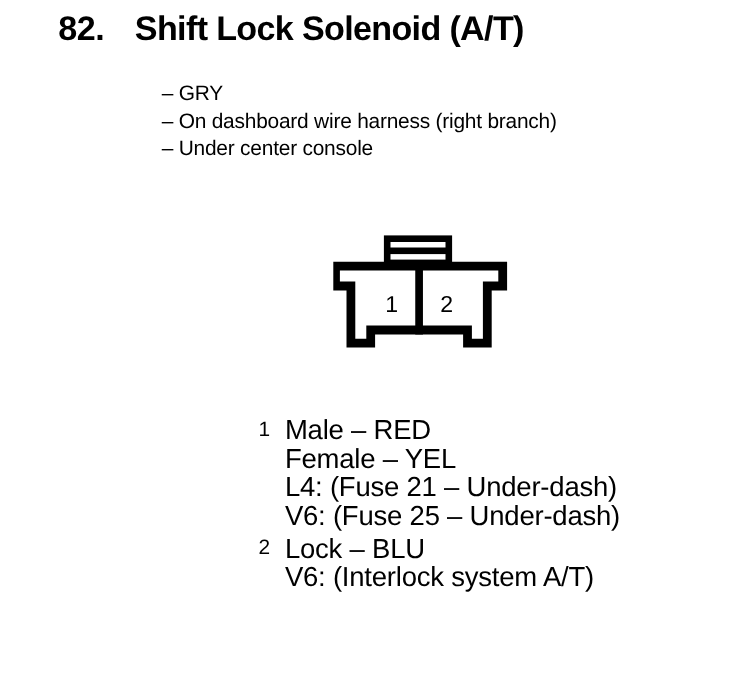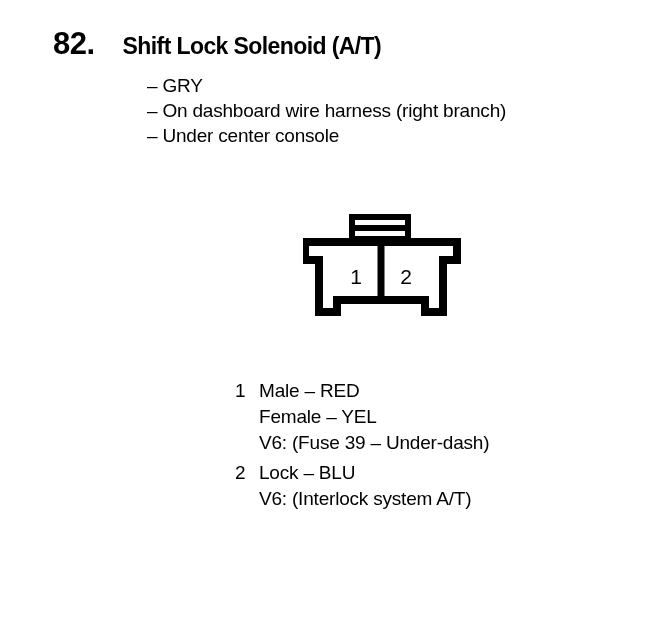--- a/index.html
+++ b/index.html
@@ -14,37 +14,37 @@
     overflow: hidden;
     font-family: "Liberation Sans", sans-serif;
     color: #000000;
     -webkit-font-smoothing: none;
   }
 
   
   .header {
     position: absolute;
     left: 0;
-    top: 28px;
+    top: 10px;
     width: 672px;
   }
   .title-row {
     display: flex;
     align-items: baseline;
     padding-left: 53px;
   }
   .title-number {
     font-size: 31px;
     font-weight: bold;
     letter-spacing: -0.5px;
     line-height: 1;
     white-space: pre;
   }
   .title-text {
-    font-size: 23px;
+    font-size: 31px;
     font-weight: bold;
     letter-spacing: -0.6px;
     line-height: 1;
     margin-left: 28px;
     white-space: pre;
   }
 
   
   .subinfo {
     position: absolute;
@@ -92,21 +92,21 @@
     font-size: 19px;
     line-height: 26px;
     width: 24px;
     flex: 0 0 24px;
     white-space: pre;
   }
   .pin-lines {
     flex: 1 1 auto;
   }
   .pin-line {
-    font-size: 19px;
+    font-size: 25px;
     line-height: 26px;
     letter-spacing: -0.2px;
     white-space: pre;
   }
 </style>
 </head>
 <body>
 
 <div class="header">
   <div class="title-row">
@@ -154,21 +154,22 @@
   </svg>
 </div>
 
 <div class="pin-legend">
 
   <div class="pin-entry">
     <span class="pin-number">1</span>
     <span class="pin-lines">
       <div class="pin-line">Male – RED</div>
       <div class="pin-line">Female – YEL</div>
-      <div class="pin-line">V6: (Fuse 39 – Under-dash)</div>
+      <div class="pin-line">L4: (Fuse 21 – Under-dash)</div>
+      <div class="pin-line">V6: (Fuse 25 – Under-dash)</div>
     </span>
   </div>
 
   <div class="pin-entry">
     <span class="pin-number">2</span>
     <span class="pin-lines">
       <div class="pin-line">Lock – BLU</div>
       <div class="pin-line">V6: (Interlock system A/T)</div>
     </span>
   </div>

